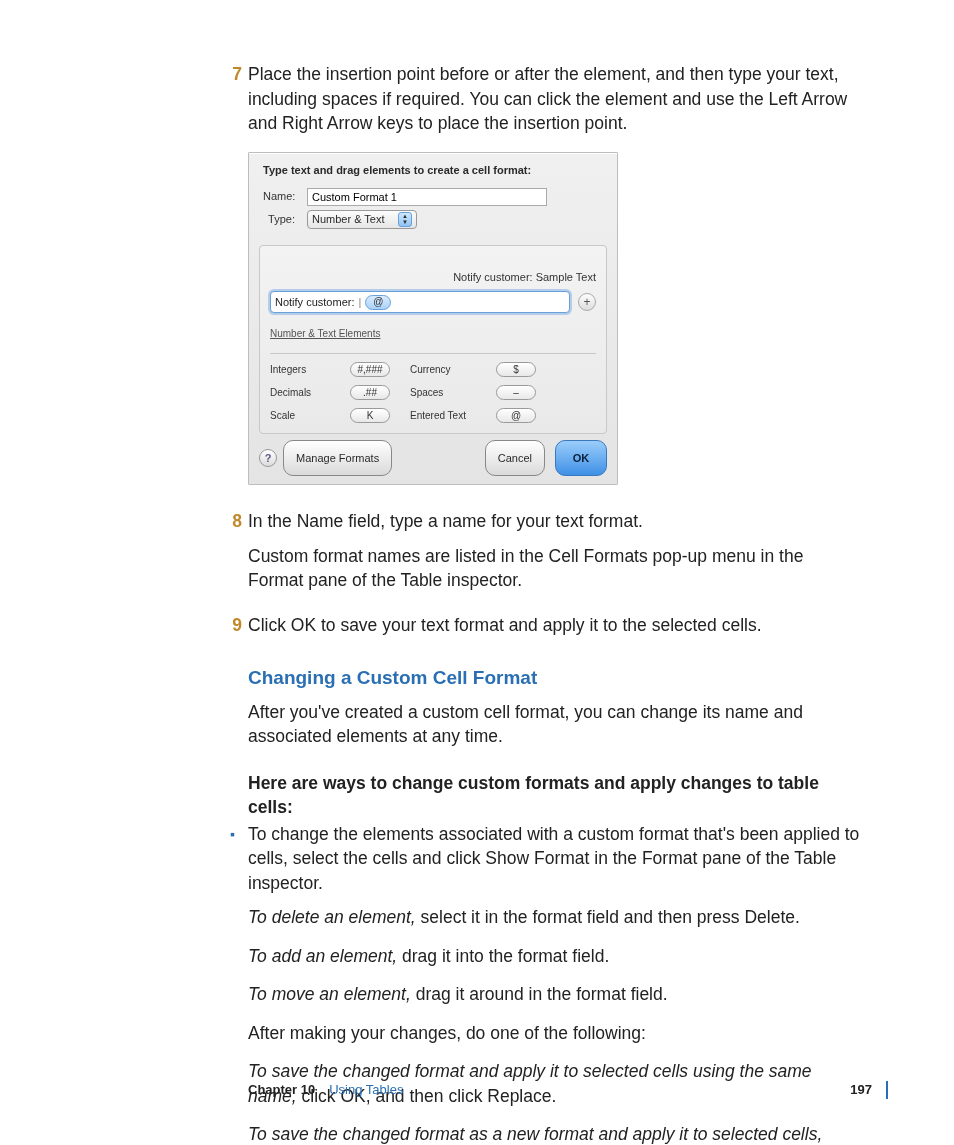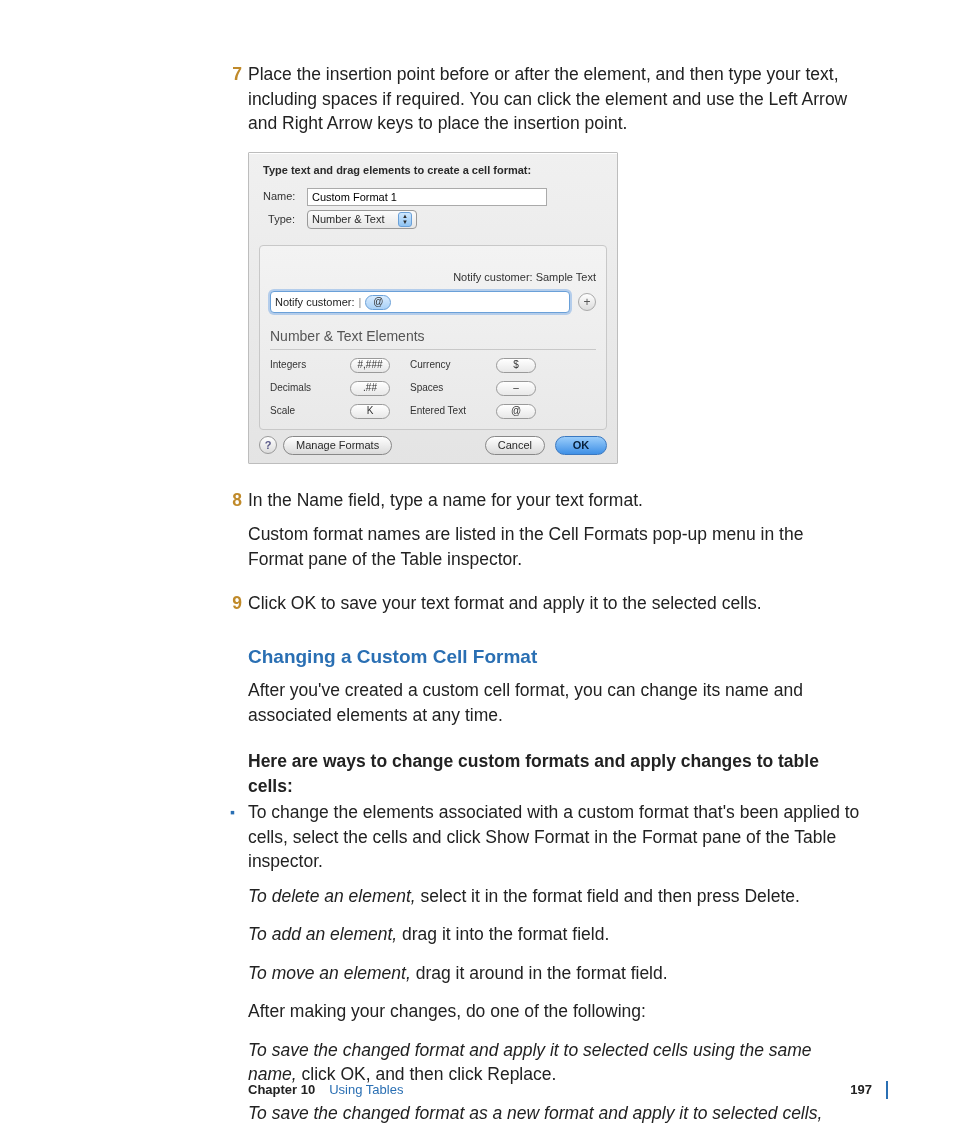--- a/index.html
+++ b/index.html
@@ -177,22 +177,23 @@
     border-color:#6aa0d8;color:#333;
   }
   .plus-btn{
     width:18px;height:18px;border-radius:50%;
     background:linear-gradient(#fefefe,#dcdcdc);
     border:1px solid #aaa;
     display:flex;align-items:center;justify-content:center;
     font-size:12px;color:#555;
   }
   .elements-title{
-    font-size:14px;color:var(--muted);
-    margin:14px 0 2px 0;
+    font-size:10px;color:var(--muted);
+    margin:14px 0 12px 0;
+    text-decoration:underline;
   }
   .hr{
     height:1px;background:#c8c8c8;margin-bottom:8px;
   }
   .elements-grid{
     display:grid;
     grid-template-columns:72px 52px 78px 48px;
     column-gap:10px;
     row-gap:8px;
     align-items:center;
@@ -211,21 +212,21 @@
     padding:6px 10px 8px 10px;
   }
   .help-btn{
     width:18px;height:18px;border-radius:50%;
     background:linear-gradient(#fff,#dcdcdc);
     border:1px solid #999;color:#5a5a8a;font-weight:700;
     display:flex;align-items:center;justify-content:center;font-size:11px;
     margin-right:6px;
   }
   .btn{
-    height:19px;padding:0 12px;
+    height:36px;padding:0 12px;
     border:1px solid #888;border-radius:10px;
     background:linear-gradient(var(--btn-grey-a),var(--btn-grey-b));
     font-size:11px;display:inline-flex;align-items:center;justify-content:center;
   }
   .btn.ok{
     background:linear-gradient(var(--ok-blue-a),var(--ok-blue-b));
     border-color:#3a78c0;color:#08203a;font-weight:600;
     min-width:52px;
   }
   .right-btns{margin-left:auto;display:flex;gap:10px;}

